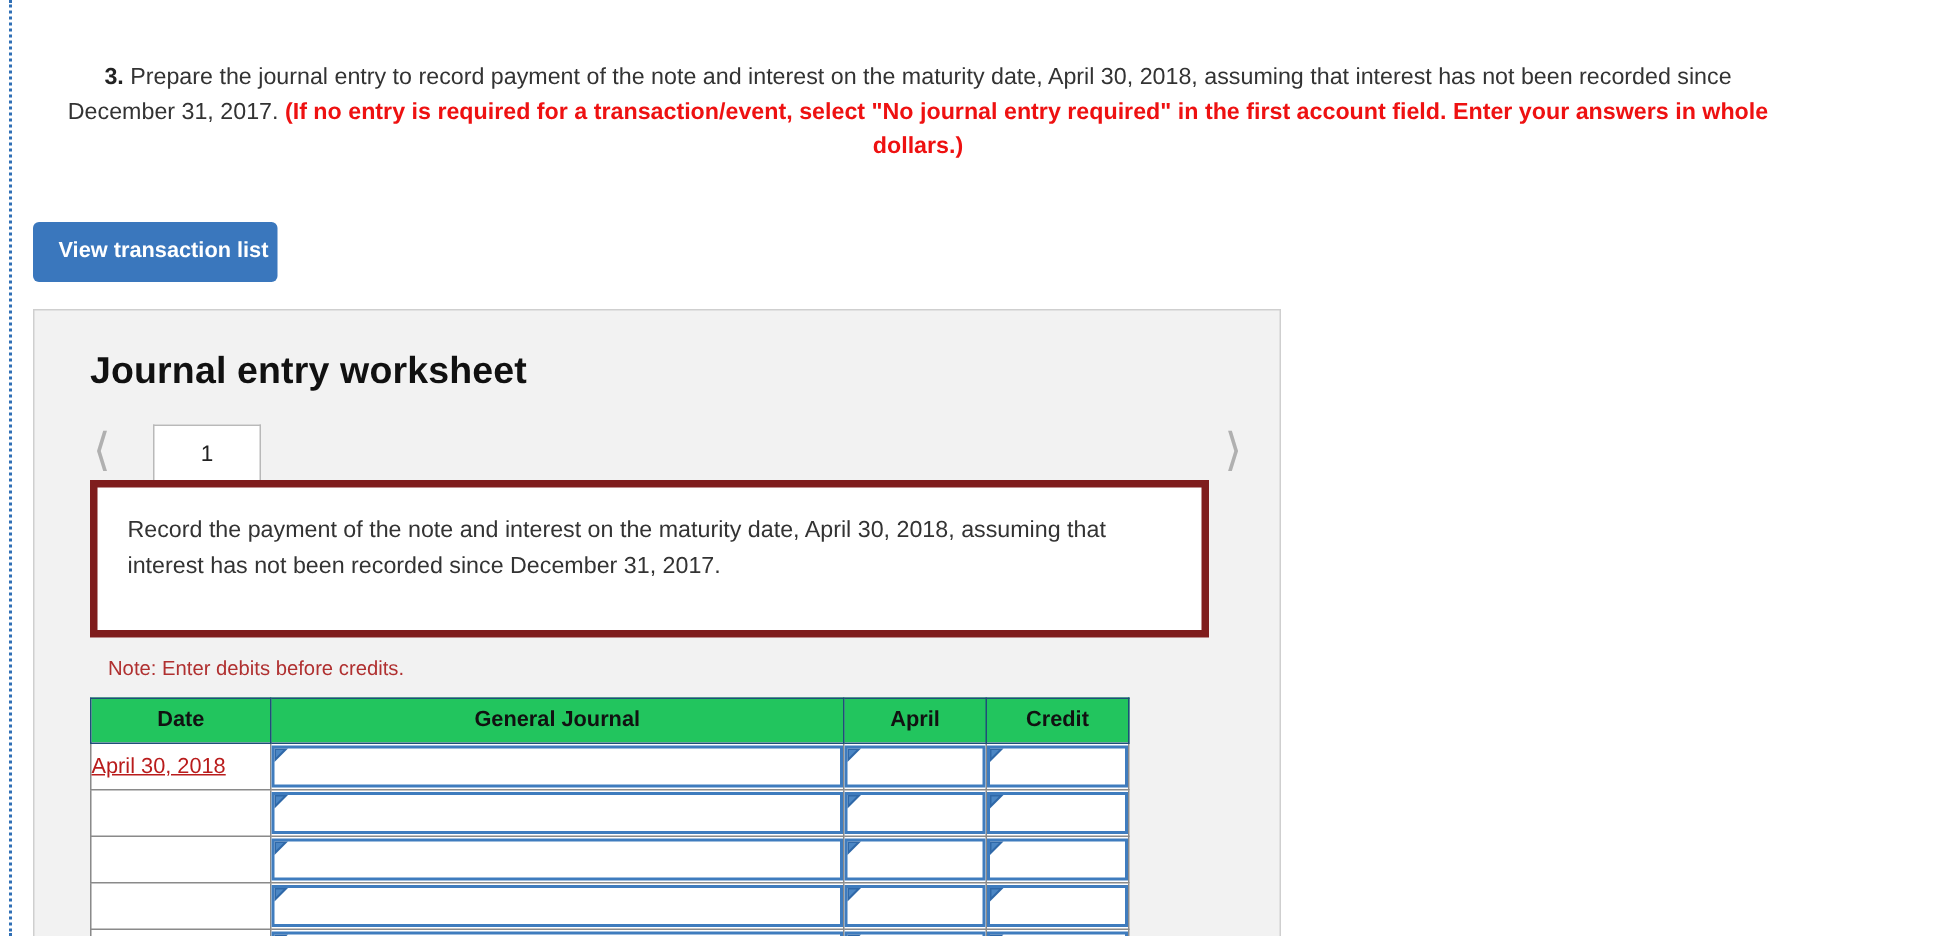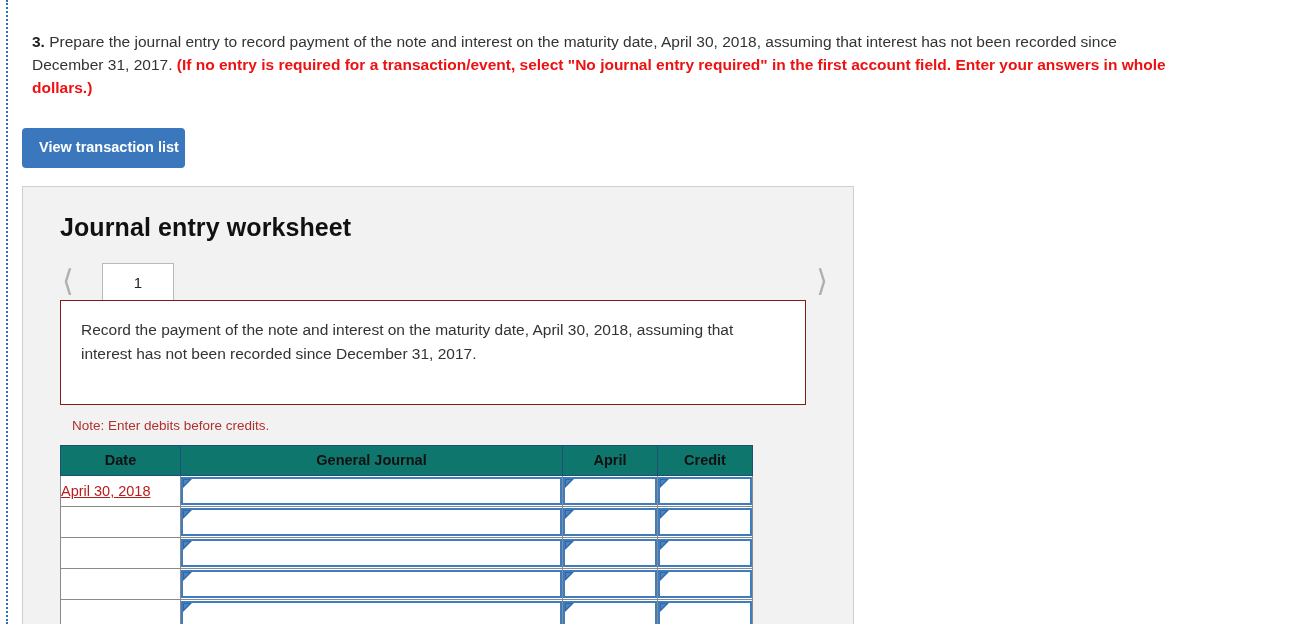--- a/index.html
+++ b/index.html
@@ -34,26 +34,27 @@
   .content {
     position: absolute;
     left: 22px;
     top: 0;
     right: 0;
     bottom: 0;
   }
 
   
   .question {
-    margin: 8px;
+    margin: 18px;
     padding: 22px 100px 0 2px;
     font-size: 15.5px;
     line-height: 23px;
     color: #333333;
     font-family: "Liberation Sans", sans-serif;
+    text-align: center;
   }
   .q-num {
     font-weight: bold;
     color: #222222;
   }
   .q-red {
     color: #ee1111;
     font-weight: bold;
   }
 
@@ -135,21 +136,21 @@
     color: #222222;
     cursor: pointer;
   }
 
   
   .instr {
     position: relative;
     width: 746px;
     box-sizing: border-box;
     background: #ffffff;
-    border: 1px solid #7f1d1d;
+    border: 5px solid #7f1d1d;
     margin-top: -1px;
     padding: 17px 20px 20px 20px;
     height: 105px;
   }
   .instr p {
     margin: 0;
     font-size: 15.5px;
     line-height: 24px;
     color: #333333;
   }
@@ -162,21 +163,21 @@
   }
 
   
   table.journal {
     margin-top: 12px;
     border-collapse: collapse;
     table-layout: fixed;
     width: 692px;
   }
   table.journal th {
-    background: #0f766e;
+    background: #22c55e;
     border: 1px solid #1f4e79;
     font-size: 14.5px;
     font-weight: bold;
     color: #111111;
     height: 29px;
     padding: 0;
     text-align: center;
   }
   table.journal td {
     padding: 0;

